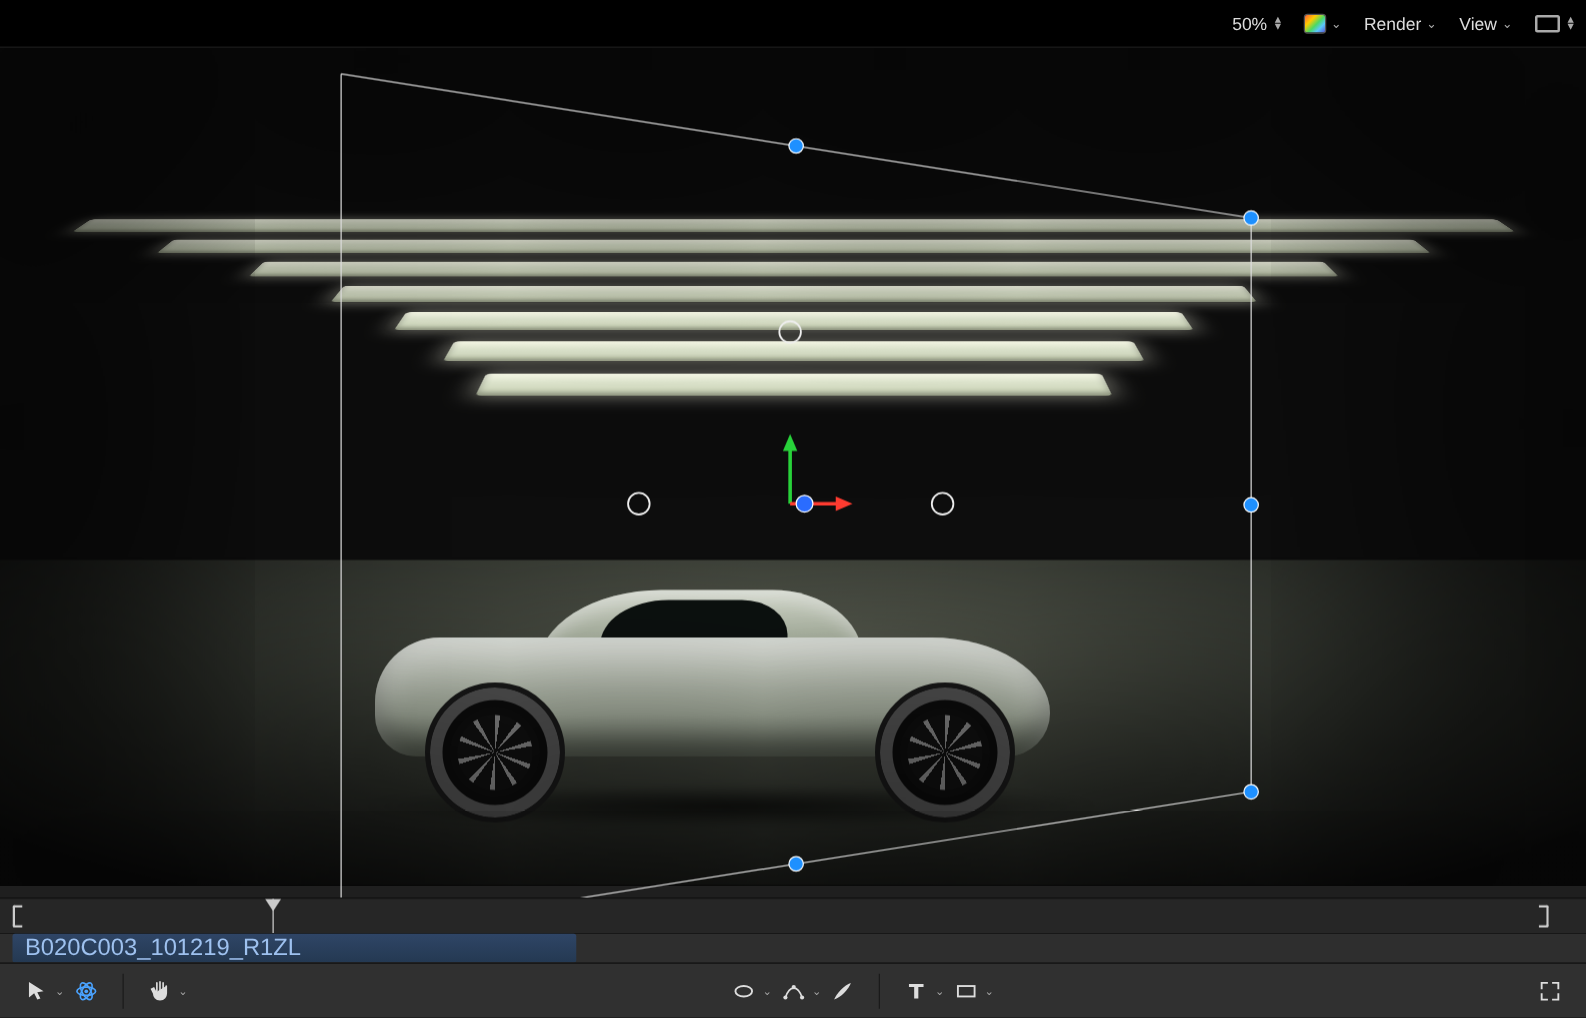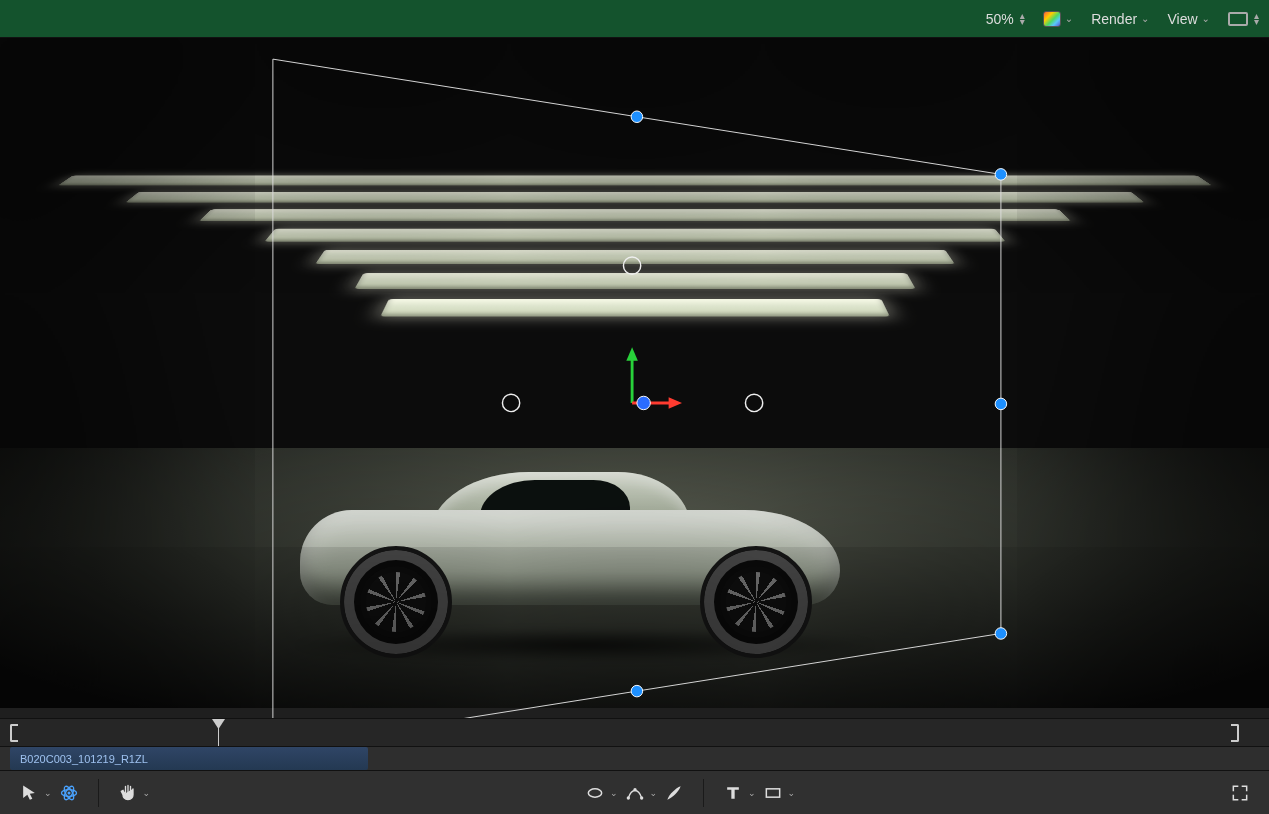--- a/index.html
+++ b/index.html
@@ -1,20 +1,20 @@
 <!DOCTYPE html>
 <html><head>
 <meta charset="utf-8">
 <style>
   * { box-sizing: border-box; margin: 0; padding: 0; }
   html, body { width: 1269px; height: 814px; background: #1a1a1a; font-family: -apple-system, "Helvetica Neue", Arial, sans-serif; color: #ccc; overflow: hidden; }
   .app { display: flex; flex-direction: column; width: 100%; height: 100%; }
 
   
-  .topbar { height: 38px; background: #14532d; border-bottom: 1px solid #111; display: flex; align-items: center; justify-content: flex-end; padding: 0 10px; gap: 18px; font-size: 14px; }
+  .topbar { height: 38px; background: #000000; border-bottom: 1px solid #111; display: flex; align-items: center; justify-content: flex-end; padding: 0 10px; gap: 18px; font-size: 14px; }
   .topbar .item { display: inline-flex; align-items: center; gap: 4px; color: #ddd; cursor: pointer; }
   .topbar .stepper { font-size: 10px; line-height: 6px; display: inline-flex; flex-direction: column; margin-left: 2px; color: #aaa;}
   .topbar .chev { font-size: 10px; color: #aaa; }
   .colorswatch { width: 18px; height: 16px; border-radius: 3px; background: linear-gradient(135deg,#ff5e3a,#ffcc00 30%,#4cd964 55%,#5ac8fa 75%,#5856d6); border:1px solid #555;}
   .aspecticon { width: 20px; height: 14px; border: 2px solid #aaa; border-radius: 2px;}
 
   
   .canvas-area { flex: 1; position: relative; background: #1f1f1f; overflow: hidden; }
   .canvas-inner { position: absolute; left:0; right:0; top:0; bottom:0; }
 
@@ -50,21 +50,21 @@
   .axis-z { fill:#2a6cff; stroke:#fff; stroke-width:1; }
 
   
   .timeline { height: 28px; background:#262626; border-top:1px solid #111; position:relative; }
   .timeline .in, .timeline .out { position:absolute; top:5px; width:8px; height:18px; }
   .timeline .in { left:10px; border-left:2px solid #ccc; border-top:2px solid #ccc; border-bottom:2px solid #ccc; border-top-left-radius:2px; border-bottom-left-radius:2px;}
   .timeline .out { right:30px; border-right:2px solid #ccc; border-top:2px solid #ccc; border-bottom:2px solid #ccc; border-top-right-radius:2px; border-bottom-right-radius:2px;}
   .playhead { position:absolute; left:218px; top:0; width:1px; height:100%; background:#ccc;}
   .playhead::before { content:""; position:absolute; top:0; left:-6px; width:13px; height:10px; background:#ccc; clip-path: polygon(0 0,100% 0,50% 100%);}
   .cliprow { height:24px; background:#2e2e2e; border-top:1px solid #111;}
-  .clip { margin-left:10px; height:100%; display:inline-flex; align-items:center; padding:0 220px 0 10px; background: linear-gradient(#2f4566,#243952); color:#9ec1ef; font-size:11px; border-radius:2px;}
+  .clip { margin-left:10px; height:100%; display:inline-flex; align-items:center; padding:0 220px 0 10px; background: linear-gradient(#2f4566,#243952); color:#9ec1ef; font-size:19px; border-radius:2px;}
 
   
   .toolbar { height: 44px; background:#303030; border-top:1px solid #111; display:flex; align-items:center; padding:0 10px; gap:6px; }
   .toolbar .group { display:flex; align-items:center; gap:2px; padding:0 6px; }
   .toolbar .sep { width:1px; height:28px; background:#1a1a1a; margin:0 4px;}
   .tbtn { width:26px; height:26px; display:inline-flex; align-items:center; justify-content:center; color:#ddd; cursor:pointer; border-radius:4px; }
   .tbtn svg { width:20px; height:20px; }
   .tbtn.active { color:#4aa3ff; }
   .drop { font-size:9px; color:#aaa; margin-left:-2px; cursor:pointer; padding:4px 2px;}
   .spacer { flex:1; }

